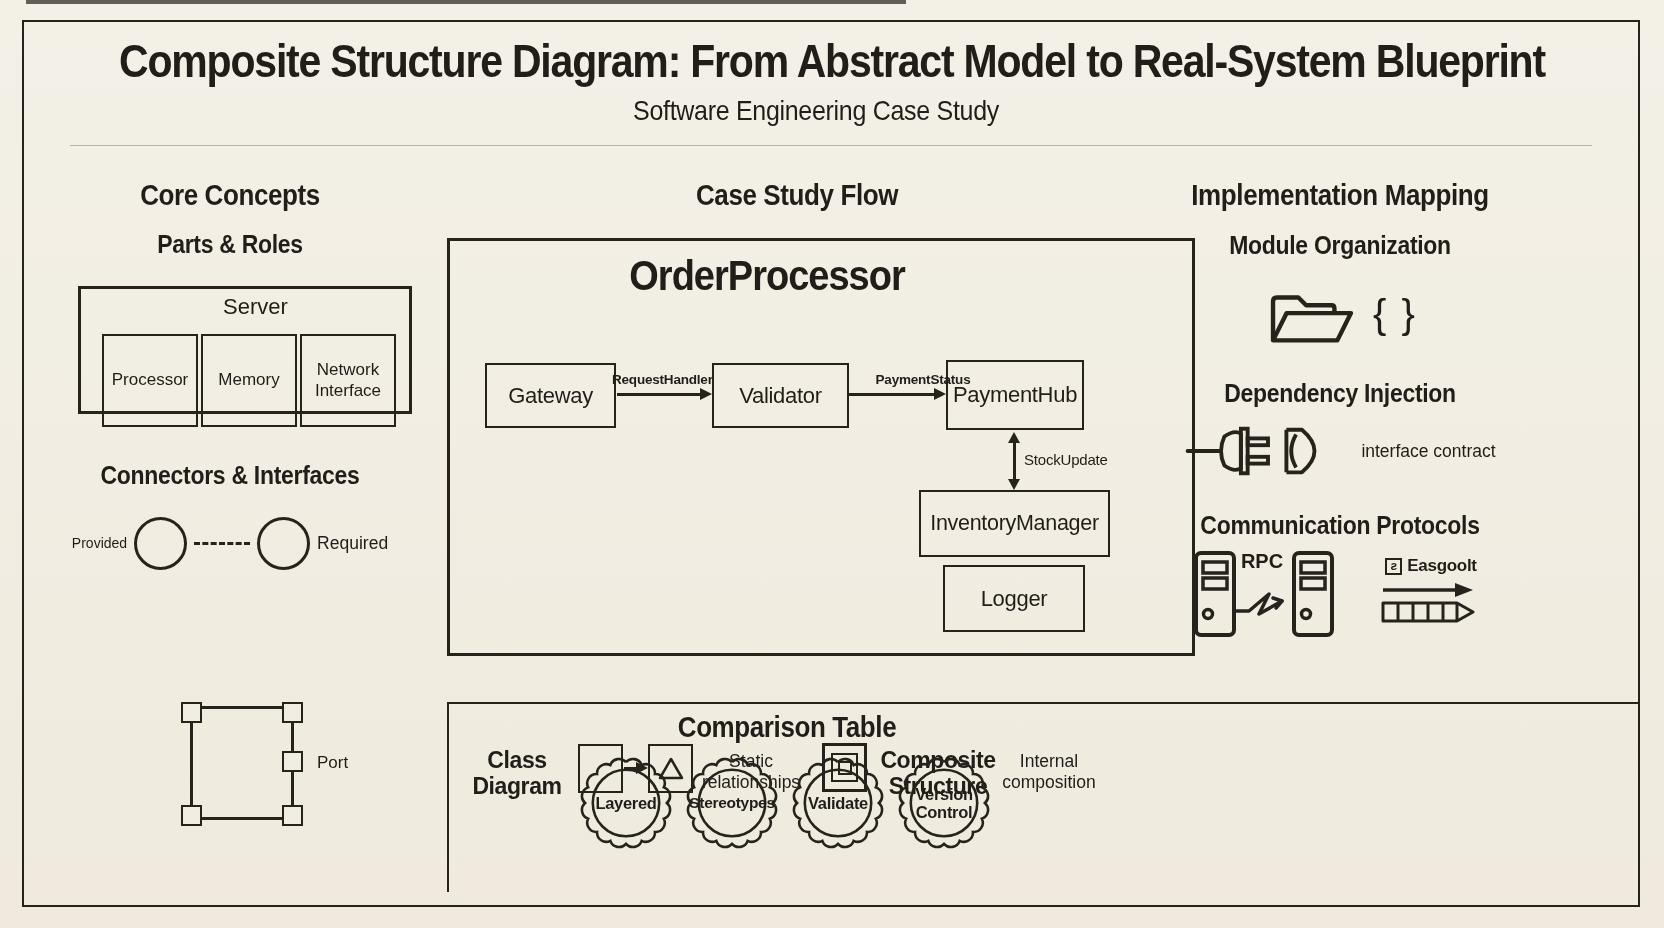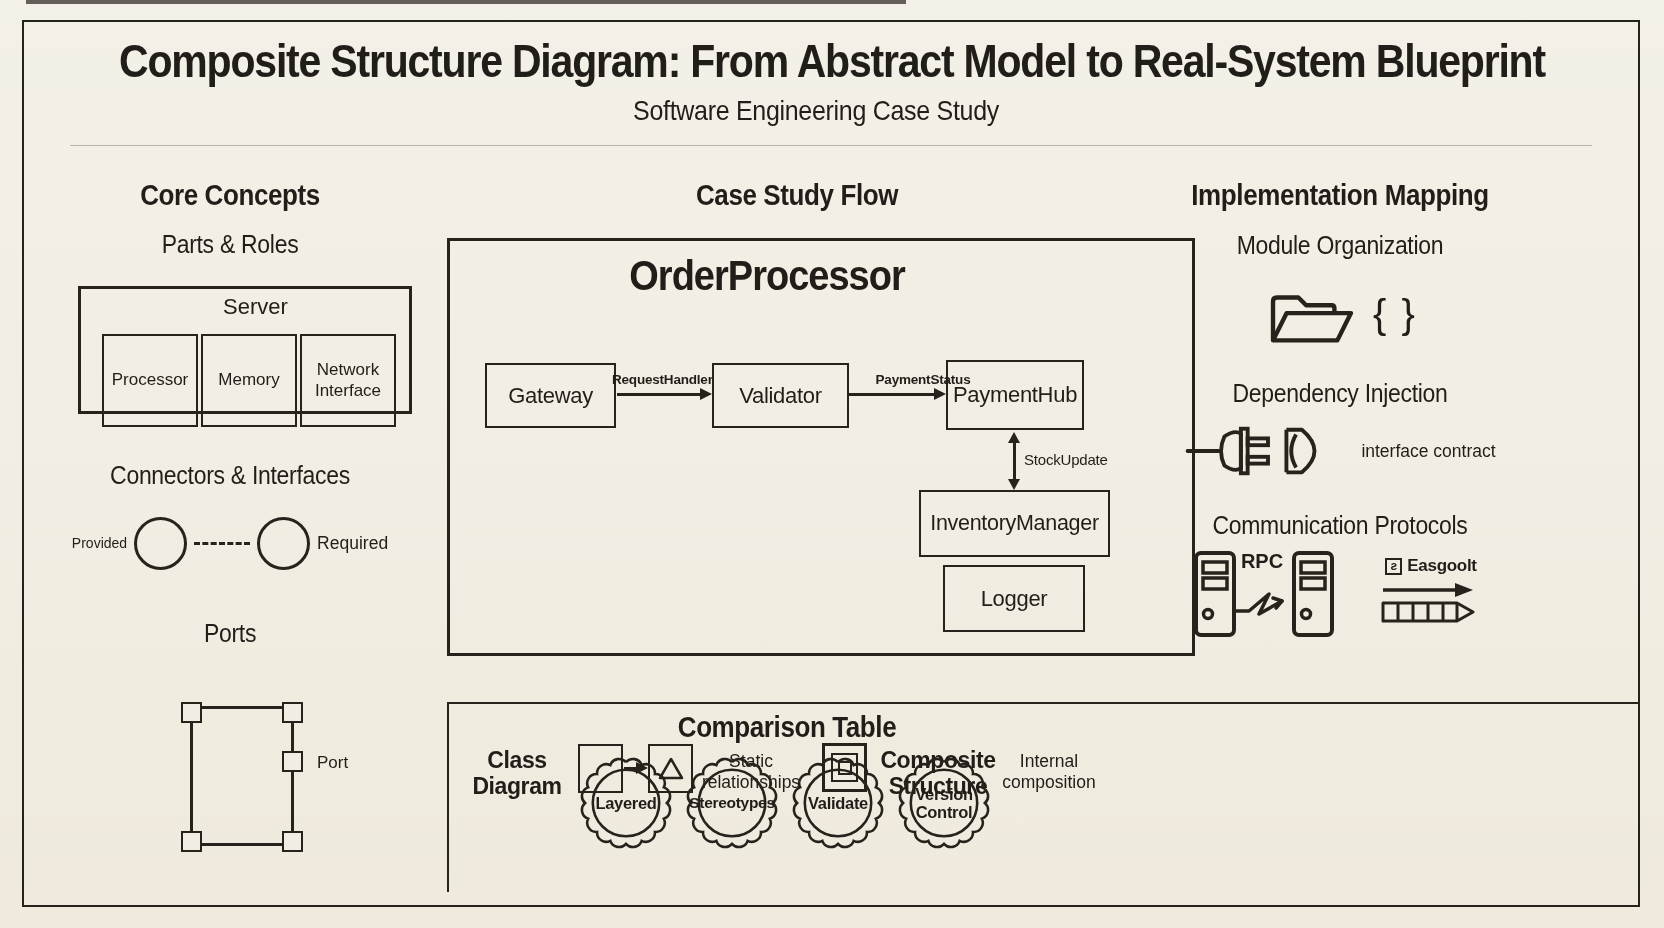--- a/index.html
+++ b/index.html
@@ -15,21 +15,21 @@
   }
   .abs{position:absolute;}
   .ctr{display:flex;align-items:center;justify-content:center;text-align:center;}
   .sy{display:inline-block;transform:scaleY(1.12);}
   .frame{left:22px;top:20px;width:1614px;height:883px;border:2.5px solid var(--line);}
   .photo-edge{left:26px;top:0;width:880px;height:4px;background:#332f28;opacity:.75;}
   .title{left:40px;top:38px;width:1584px;text-align:center;font-size:41px;font-weight:700;letter-spacing:-1.2px;white-space:nowrap;}
   .subtitle{left:24px;top:96px;width:1584px;text-align:center;font-size:25px;font-weight:400;letter-spacing:-.3px;}
   .divider{left:70px;top:145px;width:1522px;height:0;border-top:1.5px solid #b9b4a7;}
   .h-col{font-size:26px;font-weight:700;text-align:center;letter-spacing:-.4px;}
-  .h-sub{font-size:23px;font-weight:400;text-align:center;letter-spacing:-.3px;}
+  .h-sub{font-size:23px;font-weight:700;text-align:center;letter-spacing:-.3px;}
   .box{border:2.5px solid var(--line);box-sizing:border-box;}
   .node{border:2.5px solid var(--line);box-sizing:border-box;display:flex;align-items:center;justify-content:center;font-size:22px;letter-spacing:-.3px;background:transparent;}
   .part-box{width:96px;height:93px;border:2.5px solid var(--line);box-sizing:border-box;display:flex;align-items:center;justify-content:center;text-align:center;font-size:17px;line-height:1.18;}
   .circle{width:53px;height:53px;border:3.5px solid var(--line);border-radius:50%;box-sizing:border-box;flex:0 0 auto;}
   .dash{width:56px;height:0;border-top:3.5px dashed var(--line);flex:0 0 auto;}
   .small-sq{position:absolute;width:21px;height:21px;border:2.5px solid var(--line);background:var(--paper);box-sizing:border-box;}
   .harrow{position:absolute;height:2.5px;background:var(--line);}
   .harrow::after{content:"";position:absolute;right:-10px;top:-5px;border-top:6px solid transparent;border-bottom:6px solid transparent;border-left:12px solid var(--line);}
   .varrow{position:absolute;width:2.5px;background:var(--line);}
   .varrow::before{content:"";position:absolute;top:-9px;left:-5.5px;border-left:6.5px solid transparent;border-right:6.5px solid transparent;border-bottom:11px solid var(--line);}
@@ -67,22 +67,21 @@
 
   <div class="abs h-sub" style="left:40px;top:462px;width:380px;"><span class="sy">Connectors &amp; Interfaces</span></div>
   <div class="abs ctr" style="left:50px;top:512px;width:360px;height:62px;gap:7px;">
     <span style="font-size:14px;">Provided</span>
     <span class="circle"></span>
     <span class="dash"></span>
     <span class="circle"></span>
     <span style="font-size:17.5px;">Required</span>
   </div>
 
-  <div class="abs h-sub" style="left:60px;top:620px;width:340px;"><span class="sy">Ports</span></div>
-  <div class="abs" style="left:190px;top:706px;width:104px;height:140px;border:3px solid var(--line);box-sizing:border-box;">
+  <div class="abs" style="left:190px;top:706px;width:104px;height:114px;border:3px solid var(--line);box-sizing:border-box;">
     <span class="small-sq" style="left:-12px;top:-7px;"></span>
     <span class="small-sq" style="right:-12px;top:-7px;"></span>
     <span class="small-sq" style="right:-12px;top:42px;"></span>
     <span class="small-sq" style="left:-12px;bottom:-9px;"></span>
     <span class="small-sq" style="right:-12px;bottom:-9px;"></span>
     <span style="position:absolute;left:124px;top:44px;font-size:17px;">Port</span>
   </div>
 
   <div class="abs h-col" style="left:447px;top:180px;width:700px;"><span class="sy">Case Study Flow</span></div>
 

